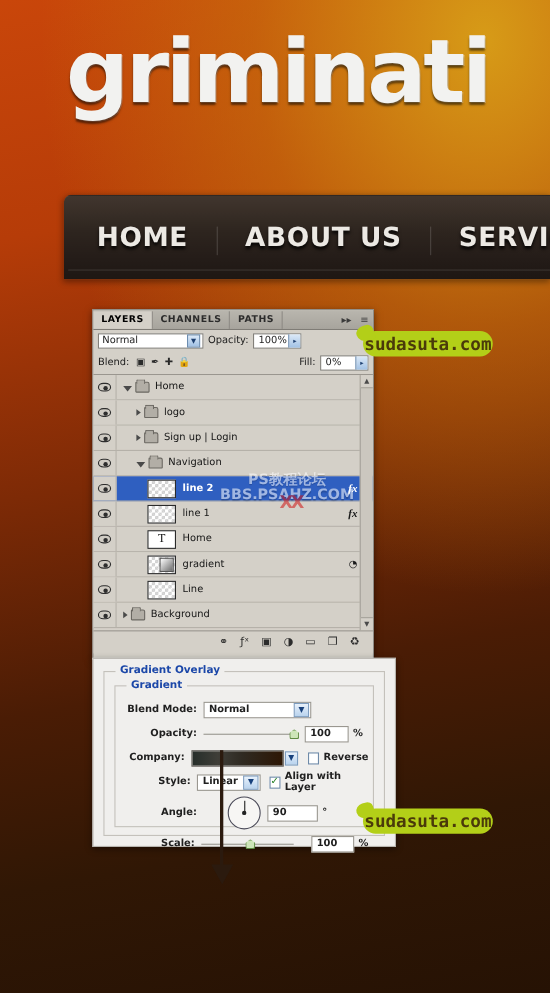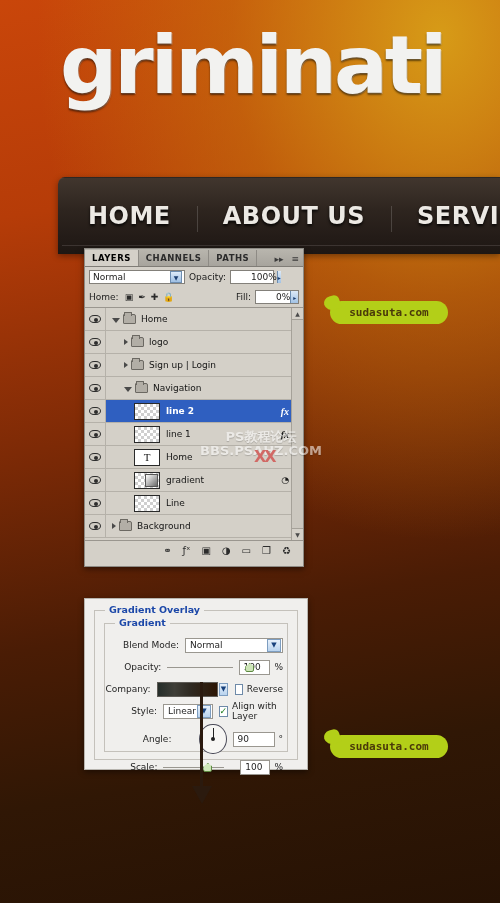--- a/index.html
+++ b/index.html
@@ -69,22 +69,22 @@
   }
   .nav-item + .nav-item::before {
     content: "";
     position: absolute; left: 0; top: 4px; height: 26px; width: 1px;
     background: rgba(255,255,255,0.16);
   }
   .nav-item:first-child { padding-left: 30px; }
 
   
   .ps-panel {
-    position: absolute; left: 84px; top: 248px;
-    width: 220px; height: 319px;
+    position: absolute; left: 84px; top: 281px;
+    width: 256px; height: 319px;
     background: #d4d0c8;
     border: 1px solid #8d8a84;
     font-family: "DejaVu Sans", sans-serif;
     font-size: 9px;
     color: #1d1d1d;
     box-shadow: 0 2px 6px rgba(0,0,0,0.5);
   }
   .ps-tabs {
     display: flex; align-items: flex-end;
     height: 18px;
@@ -125,21 +125,21 @@
     width: 12px; height: 12px;
     background: linear-gradient(180deg, #ddeaf8, #9fc0e4);
     border: 1px solid #6d8db0;
     display: flex; align-items: center; justify-content: center;
     font-size: 6px; color: #1d3f70;
   }
   .ps-field {
     height: 14px; width: 44px;
     background: #fff; border: 1px solid #83807a;
     display: flex; align-items: center; justify-content: space-between;
-    padding-left: 20px; font-size: 9px;
+    padding-left: 4px; font-size: 9px;
   }
   .ps-arrowbtn {
     width: 11px; height: 12px;
     background: linear-gradient(180deg, #dce9f7, #a2c2e5);
     border-left: 1px solid #6d8db0;
     display: flex; align-items: center; justify-content: center;
     font-size: 6px; color: #1d3f70;
   }
   .ps-spacer { flex: 1; }
   .lock-icons { display: flex; gap: 5px; align-items: center; margin-left: 2px; }
@@ -266,21 +266,21 @@
   .ps-footer {
     height: 20px; display: flex; align-items: center; justify-content: flex-end;
     gap: 11px; padding-right: 12px;
     background: #d4d0c8;
   }
   .foot-ico { font-size: 10px; color: #2c2c2c; line-height: 1; }
 
   
   .go-dialog {
     position: absolute; left: 84px; top: 598px;
-    width: 224px; height: 172px;
+    width: 276px; height: 172px;
     background: #f0efed;
     border: 1px solid #b7b4ae;
     font-family: "DejaVu Sans", sans-serif;
     font-size: 9px;
     color: #1f1f1f;
     box-shadow: 0 2px 6px rgba(0,0,0,0.45);
   }
   .go-group {
     position: absolute; left: 9px; top: 11px; right: 9px; bottom: 9px;
     border: 1px solid #c4c1bb;
@@ -293,21 +293,21 @@
   .go-sub {
     position: absolute; left: 9px; top: 12px; right: 9px; bottom: 7px;
     border: 1px solid #c4c1bb;
   }
   .go-subtitle {
     position: absolute; left: 10px; top: -7px;
     background: #f0efed; padding: 0 4px;
     color: #1b47a8; font-weight: bold; font-size: 9.5px;
   }
   .go-rows { position: absolute; left: 0; top: 10px; right: 4px; }
-  .go-row { display: flex; align-items: center; height: 22px; }
+  .go-row { display: flex; align-items: center; height: 22px; font-weight: bold; }
   .go-lab { width: 80px; text-align: right; padding-right: 6px; font-size: 9px; }
   .go-combo {
     height: 15px; width: 98px;
     background: #fff; border: 1px solid #9a9790;
     display: flex; align-items: center; justify-content: space-between;
     padding-left: 4px; font-size: 9px;
   }
   .go-combo.small { width: 62px; }
   .go-chev {
     width: 14px; height: 13px; margin: 0 1px;
@@ -422,21 +422,21 @@
   .badge::before {
     content: "";
     position: absolute; left: -6px; top: -5px;
     width: 16px; height: 14px;
     background: #b3cf18;
     border-radius: 50% 40% 10% 60%;
     transform: rotate(-18deg);
   }
   .badge-text {
     font-family: "DejaVu Sans Mono", monospace;
-    font-size: 11px; font-weight: bold;
+    font-size: 16px; font-weight: bold;
     color: #4a3a0a; letter-spacing: 0px;
     position: relative; z-index: 2;
   }
   #badge1 { left: 330px; top: 301px; }
   #badge2 { left: 330px; top: 735px; }
 
   
   .watermark {
     position: absolute; left: 196px; top: 430px;
     width: 130px; pointer-events: none;
@@ -492,21 +492,21 @@
         <span class="ps-caret">▼</span>
       </div>
       <div class="ps-label">Opacity:</div>
       <div class="ps-field">
         <span>100%</span>
         <span class="ps-arrowbtn">▸</span>
       </div>
     </div>
 
     <div class="ps-row">
-      <div class="ps-label">Home:</div>
+      <div class="ps-label">Blend:</div>
       <div class="lock-icons">
         <span class="lock-ico">▣</span>
         <span class="lock-ico">✒</span>
         <span class="lock-ico">✚</span>
         <span class="lock-ico">🔒</span>
       </div>
       <div class="ps-spacer"></div>
       <div class="ps-label">Fill:</div>
       <div class="ps-field">
         <span>0%</span>

